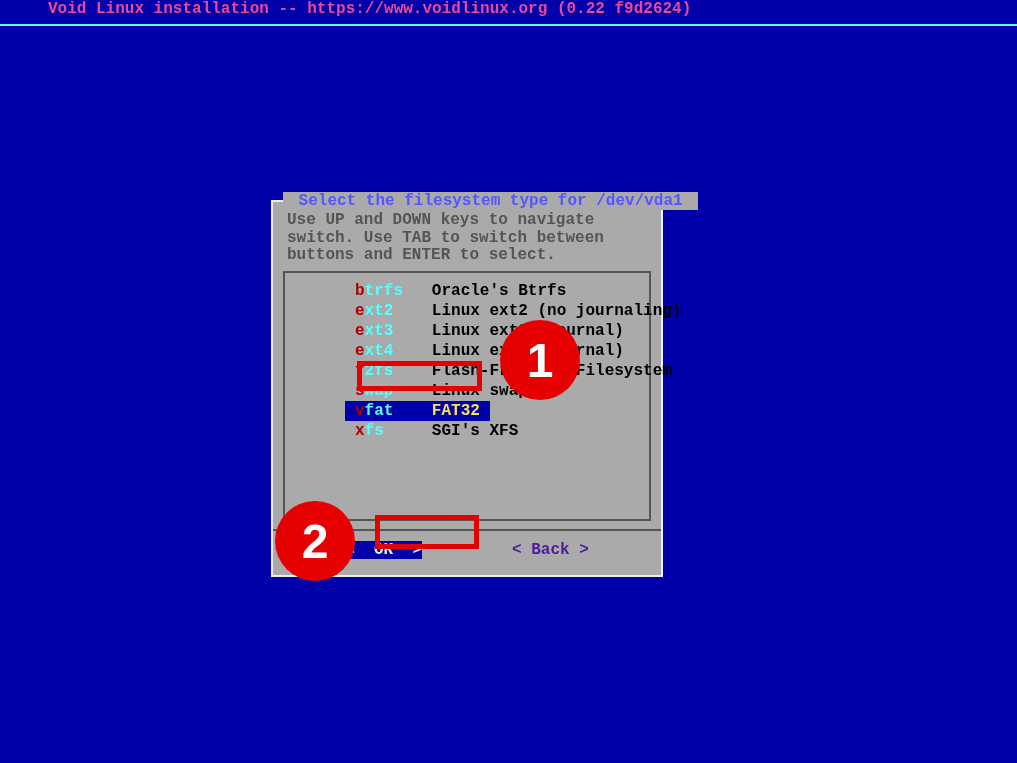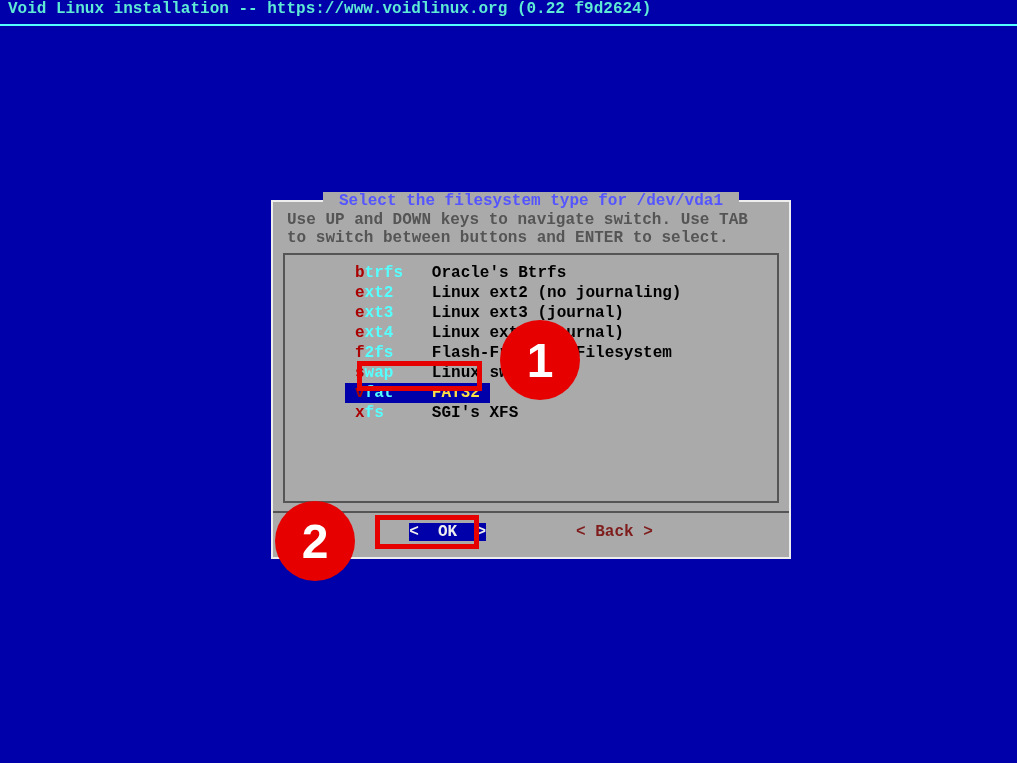--- a/index.html
+++ b/index.html
@@ -9,33 +9,34 @@
     width: 1017px;
     height: 763px;
     background: #0000aa;
     font-family: "Courier New", monospace;
     font-size: 16px;
     font-weight: bold;
     overflow: hidden;
     position: relative;
   }
   .header {
-    color: #5eead4;
+    color: #ec4899;
     padding: 0 8px;
     white-space: pre;
+    margin-left: 40px;
   }
   .hr {
     border-top: 2px solid #55ffff;
     margin-top: 6px;
   }
   .dialog {
     position: absolute;
     left: 271px;
     top: 200px;
-    width: 520px;
+    width: 392px;
     background: #aaaaaa;
     border: 2px solid #eeeeee;
     padding: 0 10px 10px 10px;
   }
   .dialog-title-wrap {
     text-align: center;
     margin-top: -10px;
   }
   .dialog-title {
     display: inline-block;
@@ -79,21 +80,21 @@
     margin: 8px -10px 0 -10px;
   }
   .buttons {
     padding: 10px 0 6px 0;
     display: flex;
     justify-content: center;
     gap: 90px;
   }
   .btn {
     white-space: pre;
-    color: #7f1d1d;
+    color: #4c1d95;
   }
   .btn.selected {
     background: #0000aa;
     color: #eeeeee;
   }
   .annot-box {
     position: absolute;
     border: 5px solid #e60000;
     pointer-events: none;
   }

